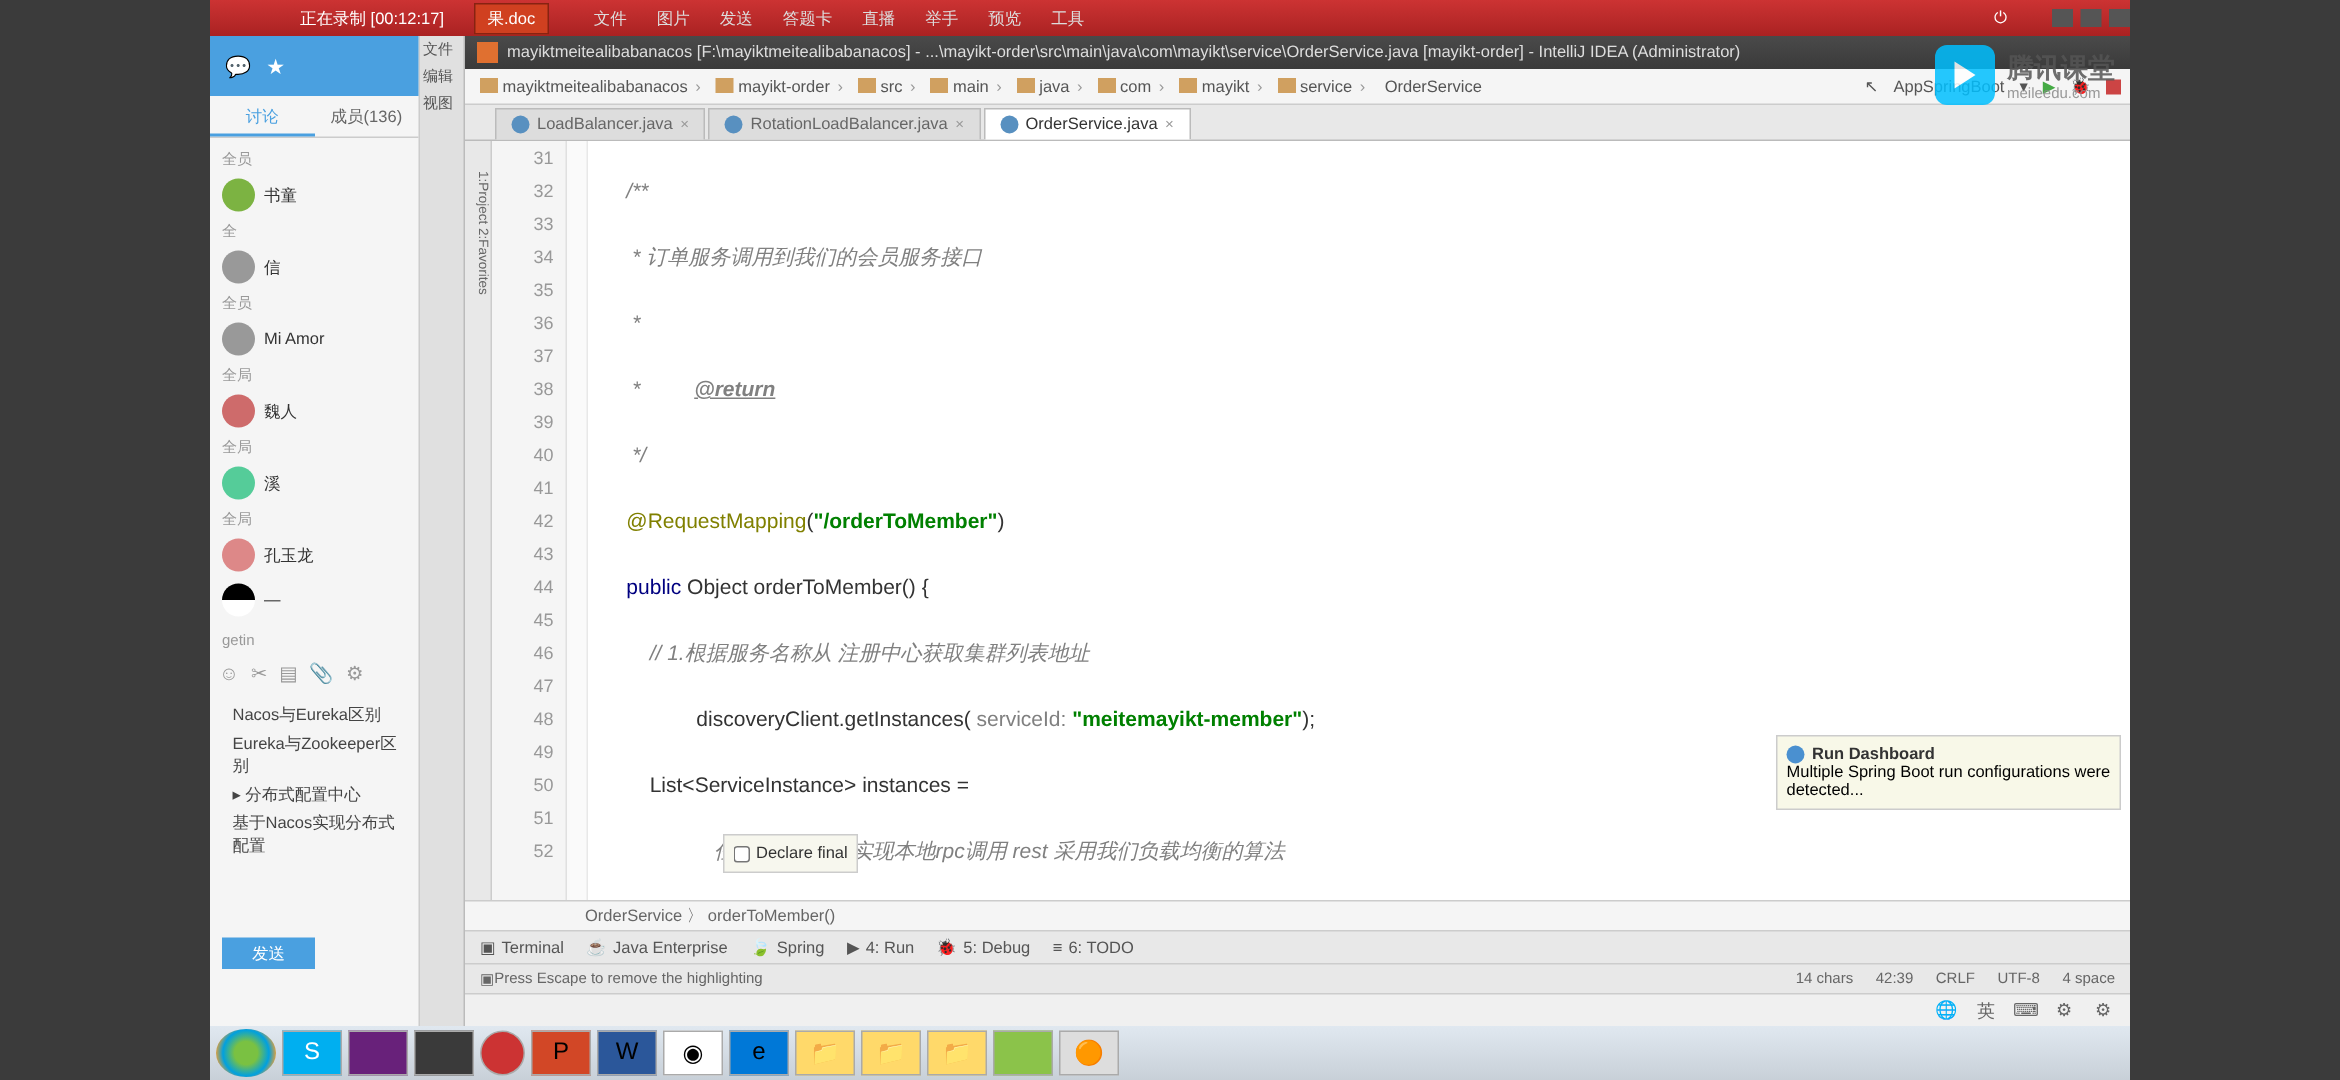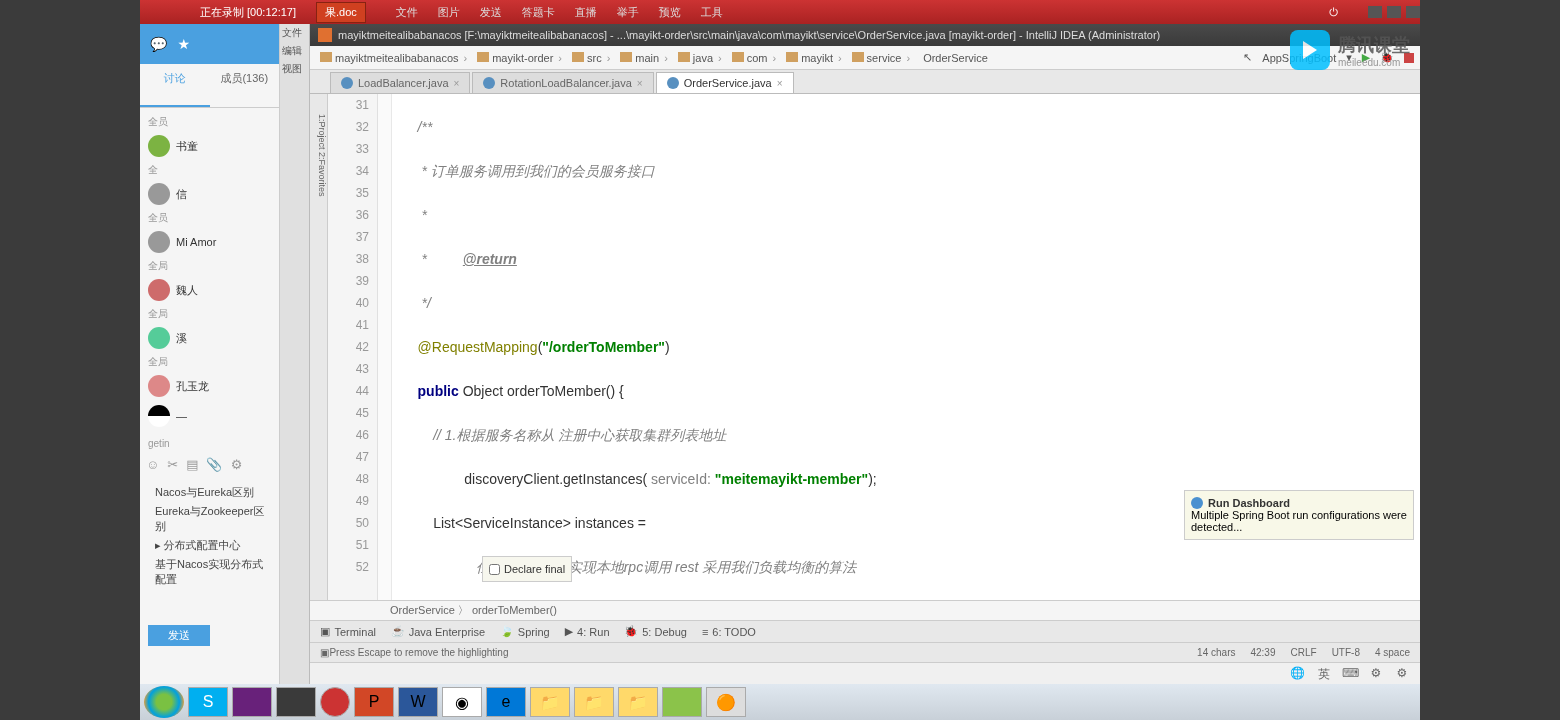--- a/index.html
+++ b/index.html
@@ -11,21 +11,21 @@
 .top-bar .doc-tab { background: #d04020; padding: 2px 8px; margin-left: 20px; border: 1px solid #882211; }
 .top-bar .menu-items { display: flex; gap: 20px; margin-left: 30px; color: #ddd; }
 .top-bar .right-icons { margin-left: auto; margin-right: 10px; display: flex; gap: 15px; }
 .top-bar .win-controls { display: flex; gap: 5px; margin-left: 20px; }
 .top-bar .win-controls span { width: 14px; height: 12px; background: #555; display: inline-block; }
 
 
 .left-panel { position: absolute; left: 140px; top: 24px; width: 140px; height: 660px; background: #f5f5f5; border-right: 1px solid #ccc; }
 .left-panel .header { background: #4aa0e0; height: 40px; display: flex; align-items: center; padding: 0 10px; gap: 10px; }
 .left-panel .header span { color: #fff; font-size: 14px; }
-.left-panel .tabs { display: flex; height: 44px; border-bottom: 1px solid #ccc; }
+.left-panel .tabs { display: flex; height: 28px; border-bottom: 1px solid #ccc; }
 .left-panel .tabs div { flex: 1; text-align: center; font-size: 11px; line-height: 28px; color: #666; }
 .left-panel .tabs div.active { color: #4aa0e0; border-bottom: 2px solid #4aa0e0; }
 .left-panel .contacts { padding: 5px 0; }
 .left-panel .contact { display: flex; align-items: center; padding: 4px 8px; gap: 6px; font-size: 11px; color: #333; }
 .left-panel .contact .avatar { width: 22px; height: 22px; border-radius: 50%; background: #888; flex-shrink: 0; }
 .left-panel .contact .avatar.a1 { background: #7cb342; }
 .left-panel .contact .avatar.a2 { background: #999; }
 .left-panel .contact .avatar.a3 { background: #ce6b6b; }
 .left-panel .contact .avatar.a4 { background: #5c9; }
 .left-panel .contact .avatar.a5 { background: #d88; }
@@ -61,21 +61,21 @@
 .ide-tabs .tab .close { color: #999; font-size: 10px; }
 .ide-tabs .class-icon { width: 12px; height: 12px; background: #5890c0; border-radius: 50%; display: inline-block; }
 
 .ide-body { flex: 1; display: flex; background: #fff; overflow: hidden; position: relative; }
 .ide-left-tools { width: 18px; background: #e8e8e8; border-right: 1px solid #ccc; font-size: 9px; color: #666; writing-mode: vertical-rl; padding-top: 20px; }
 .gutter { width: 50px; background: #f5f5f5; border-right: 1px solid #e0e0e0; font-size: 12px; color: #999; text-align: right; padding-right: 8px; font-family: Consolas, monospace; line-height: 22px; padding-top: 0; }
 .gutter div { height: 22px; }
 .fold-gutter { width: 14px; background: #fafafa; border-right: 1px solid #e8e8e8; }
 .code { flex: 1; font-family: Consolas, "Courier New", monospace; font-size: 14px; line-height: 22px; padding-left: 10px; white-space: pre; color: #333; position: relative; }
 .code .line { height: 22px; position: relative; }
-.kw { color: #000080; font-weight: bold; }
+.kw { color: #000080; font-weight: normal; }
 .comment { color: #808080; font-style: italic; }
 .doc-tag { color: #808080; font-weight: bold; text-decoration: underline; font-style: italic; margin-left: 32px; }
 .str { color: #008000; font-weight: bold; }
 .ann { color: #808000; }
 .param { color: #808080; }
 .hint-popup { position: absolute; background: #f7f7ee; border: 1px solid #ccc; padding: 1px 6px; font-size: 11px; left: 80px; top: 0; display: flex; gap: 4px; align-items: center; z-index: 5; }
 .hint-popup input[type=checkbox] { width: 11px; height: 11px; }
 
 .ide-bottom-crumb { background: #f5f5f5; height: 20px; border-top: 1px solid #ccc; font-size: 11px; color: #666; padding: 2px 80px; }
 .ide-bottom-tools { background: #e8e8e8; height: 22px; border-top: 1px solid #ccc; display: flex; align-items: center; font-size: 11px; color: #555; padding: 0 10px; gap: 15px; }

